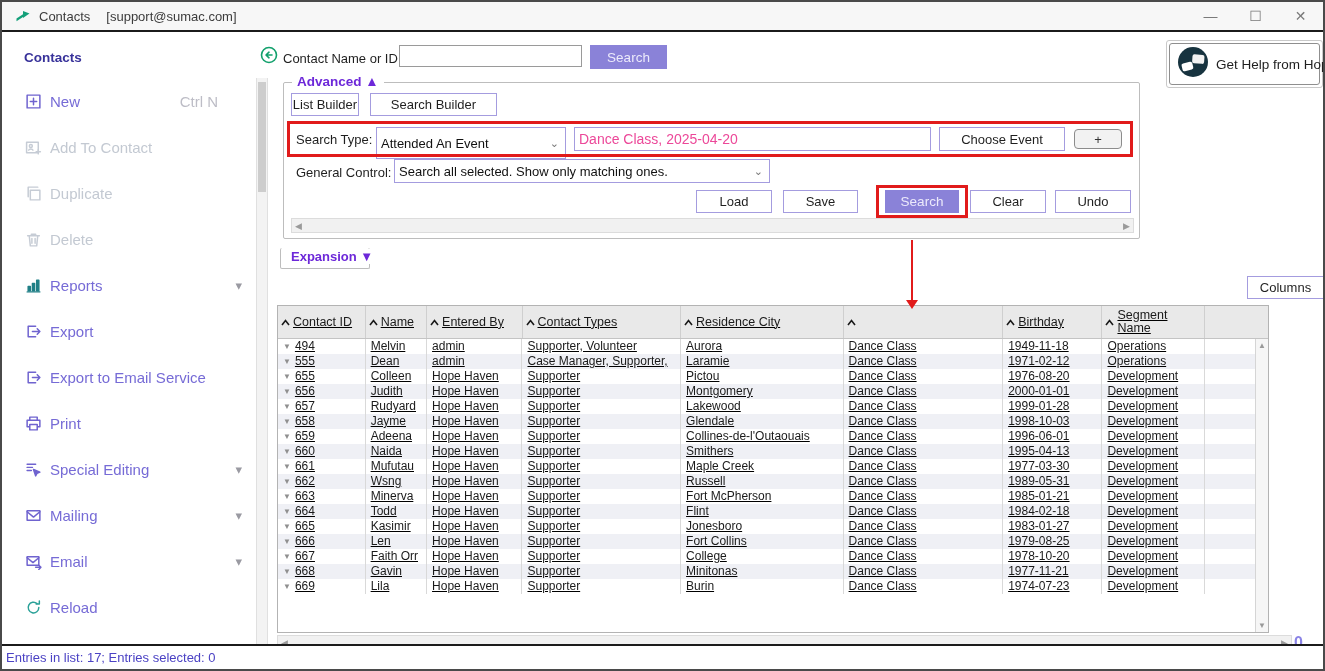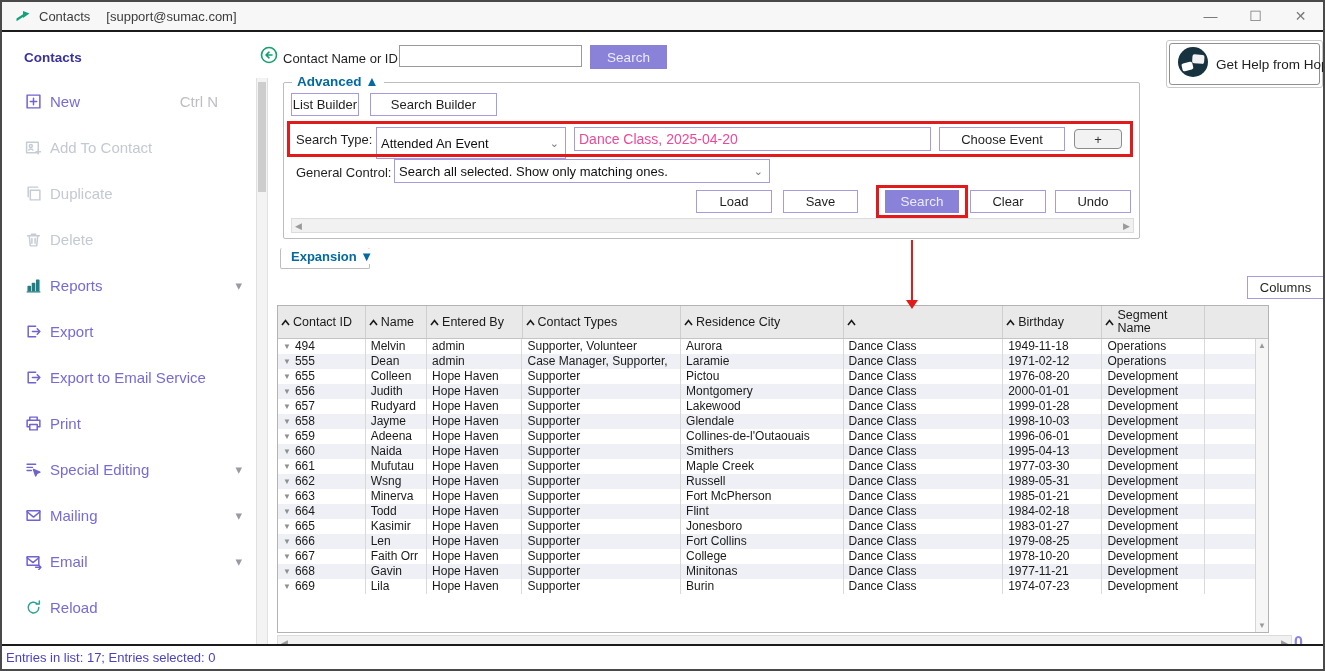--- a/index.html
+++ b/index.html
@@ -38,38 +38,38 @@
   .abs { position:absolute; }
 
   .back-icon { left:258px; top:44px; width:18px; height:18px; }
   .lbl { font-size:13px; color:#1f1f1f; white-space:nowrap; }
   .txt-input { border:1px solid #9a9a9a; background:#fff; font-size:14px; font-family:"Liberation Sans",sans-serif; padding:7px 4px; color:#ec4899; outline:none; }
   .btn-accent { background:#8a82d8; color:#eceafb; border:none; font-size:13.5px; text-align:center; font-family:"Liberation Sans",sans-serif; }
   .btn-outline { background:#fff; border:1px solid #a49cdf; color:#1f1f1f; font-size:13px; text-align:center; display:flex; align-items:center; justify-content:center; font-family:"Liberation Sans",sans-serif; }
   .btn-gray { background:#f2f2f2; border:1px solid #8c8c8c; border-radius:4px; color:#333; font-size:13px; display:flex; align-items:center; justify-content:center; }
 
   .fieldset { border:1px solid #bdbdbd; border-radius:2px; }
-  .legend { position:absolute; background:#fff; padding:0 5px; font-size:13.5px; font-weight:bold; color:#0369a1; white-space:nowrap; }
+  .legend { position:absolute; background:#fff; padding:0 5px; font-size:13.5px; font-weight:bold; color:#6d28d9; white-space:nowrap; }
 
   .select { border:1px solid #a49cdf; background:#fff; display:flex; align-items:center; font-size:13px; color:#111; padding:0 4px; }
   .select .chev { margin-left:auto; color:#777; font-size:11px; padding-right:2px; }
 
   .hscroll { background:#f1f1f1; border:1px solid #dcdcdc; display:flex; align-items:center; justify-content:space-between; color:#9a9a9a; font-size:9px; padding:0 3px; }
 
   .annotation { border:3px solid #e11b1b; background:transparent; pointer-events:none; z-index:30; }
   .arrow-line { width:2px; background:#e11b1b; z-index:30; pointer-events:none; }
   .arrow-head { width:0; height:0; border-left:6px solid transparent; border-right:6px solid transparent; border-top:9px solid #e11b1b; z-index:30; pointer-events:none; }
 
   
   .help-outer { left:1164px; top:38px; width:157px; height:48px; border:1px solid #c9c9c9; border-radius:3px; background:#fff; display:flex; align-items:center; justify-content:center; }
   .help-inner { width:151px; height:42px; border:1px solid #8f8f8f; border-radius:3px; display:flex; align-items:center; padding:0 6px; background:#fff; }
   .help-label { font-size:13.5px; color:#1f1f1f; margin-left:6px; white-space:nowrap; }
 
   
-  .dtable { left:275px; top:303px; width:992px; height:328px; border:1px solid #b3b3b3; background:#fff; overflow:hidden; }
+  .dtable { left:275px; top:303px; width:992px; height:328px; border:1px solid #b3b3b3; background:#fff; overflow:hidden;text-decoration:underline; }
   .thead { display:flex; height:33px; background:#e9e9e9; border-bottom:1px solid #c4c4c4; }
   .th { display:flex; align-items:center; font-size:12.5px; color:#1a1a1a; border-right:1px solid #cfcfcf; padding:0 3px; overflow:hidden; line-height:13px; }
   .th .sort { margin-right:3px; flex:0 0 auto; display:inline-flex; }
   .trow { display:flex; height:15px; background:#fff; }
   .trow.alt { background:#eff0f5; }
   .tc { font-size:12px; color:#1a1a1a; padding:0 0 0 5px; border-right:1px solid #d9d9d9; white-space:nowrap; overflow:hidden; line-height:15px; }
   .row-caret { color:#8f8f8f; font-size:8px; margin:0 4px 0 0; display:inline-block; transform:translateY(-1px); }
   .c0{width:90px} .c1{width:63px} .c2{width:98px} .c3{width:163px} .c4{width:167px} .c5{width:164px} .c6{width:102px} .c7{width:105px} .c8{width:65px; border-right:none;}
   .vscroll { position:absolute; right:0; top:33px; bottom:0; width:13px; background:#f6f6f6; border-left:1px solid #d5d5d5; display:flex; flex-direction:column; justify-content:space-between; align-items:center; color:#9a9a9a; font-size:8px; padding:2px 0; }
   .table-hscroll { left:275px; top:633px; width:1015px; height:16px; }

